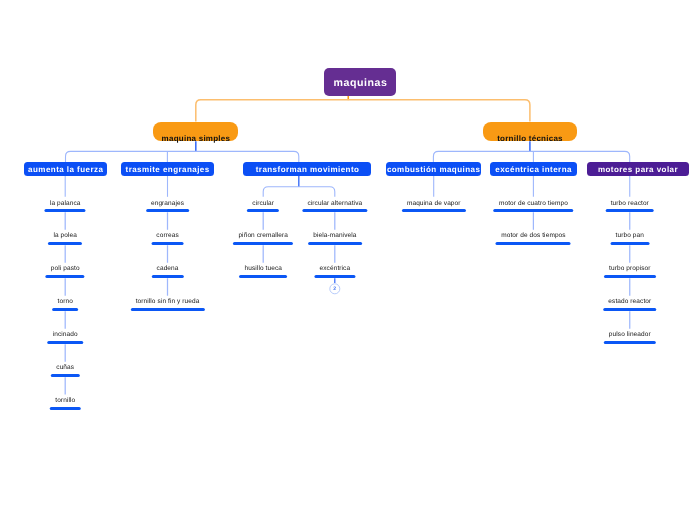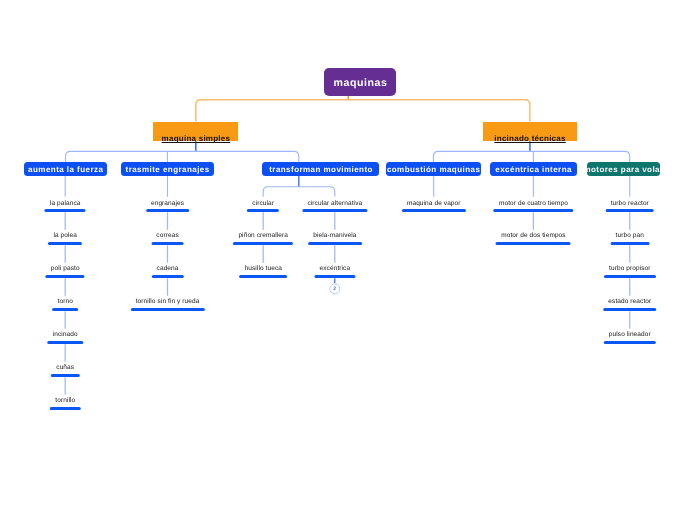--- a/index.html
+++ b/index.html
@@ -10,21 +10,21 @@
   #stage{position:relative;width:696px;height:520px;background:#ffffff;
          filter:opacity(1);}
   svg#wires{position:absolute;left:0;top:0;width:696px;height:520px;
             overflow:visible;pointer-events:none;}
 
   .node{position:absolute;white-space:nowrap;box-sizing:border-box;
         display:flex;align-items:center;justify-content:center;cursor:default;}
   .node-root{font-weight:bold;font-size:10.6px;letter-spacing:0.55px;
              text-indent:0.55px;border-radius:5px;padding-top:2.4px;}
   .node-branch{font-weight:bold;font-size:8px;letter-spacing:0.25px;
-               text-indent:0.25px;border-radius:0;padding-top:15px;text-decoration:underline;}
+               text-indent:0.25px;border-radius:8px;padding-top:15px;}
   .node-topic{font-weight:bold;font-size:8px;letter-spacing:0.45px;
               text-indent:0.45px;border-radius:3.5px;padding-top:1px;}
 
   .leaf{position:absolute;transform:translateX(-50%);text-align:center;
         display:flex;flex-direction:column;align-items:center;cursor:default;}
   .leaf-label{font-size:6.5px;letter-spacing:0.1px;text-indent:0.1px;
               white-space:nowrap;}
   .leaf-bar{border-radius:1.6px;}
 
   .badge{position:absolute;transform:translate(-50%,-50%);
@@ -74,38 +74,38 @@
       <path d="M533.4 175.95 L533.4 196.8" fill="none" stroke="#9EB7FC" stroke-width="1.1" stroke-linecap="butt"></path>
       <path d="M629.75 175.95 L629.75 196.8" fill="none" stroke="#9EB7FC" stroke-width="1.1" stroke-linecap="butt"></path>
     </svg>
   <div class="node node-root" style="left: 312.2px; top: 67.9px; width: 72.1px; height: 27.7px; background: rgb(101, 46, 146); color: rgb(255, 255, 255); margin-left: 12px;">
     <span>maquinas</span>
   </div>
   <div class="node node-branch" style="left: 153.3px; top: 121.6px; width: 85px; height: 19.6px; background: rgb(249, 154, 20); color: rgb(17, 17, 17);">
     <span>maquina simples</span>
   </div>
   <div class="node node-branch" style="left: 483.2px; top: 121.6px; width: 93.4px; height: 19.6px; background: rgb(249, 154, 20); color: rgb(17, 17, 17);">
-    <span>incinado técnicas</span>
+    <span>tornillo técnicas</span>
   </div>
   <div class="node node-topic" style="left: 24.3px; top: 162.05px; width: 82.4px; height: 13.9px; background: rgb(11, 79, 245); color: rgb(255, 255, 255);">
     <span>aumenta la fuerza</span>
   </div>
   <div class="node node-topic" style="left: 120.65px; top: 162.05px; width: 93.5px; height: 13.9px; background: rgb(11, 79, 245); color: rgb(255, 255, 255);">
     <span>trasmite engranajes</span>
   </div>
-  <div class="node node-topic" style="left: 243.35px; top: 162.05px; width: 117px; height: 13.9px; background: rgb(11, 79, 245); color: rgb(255, 255, 255); margin-left: 19px;">
+  <div class="node node-topic" style="left: 243.35px; top: 162.05px; width: 128px; height: 13.9px; background: rgb(11, 79, 245); color: rgb(255, 255, 255);">
     <span>transforman movimiento</span>
   </div>
   <div class="node node-topic" style="left: 385.95px; top: 162.05px; width: 94.9px; height: 13.9px; background: rgb(11, 79, 245); color: rgb(255, 255, 255);">
     <span>combustión maquinas</span>
   </div>
   <div class="node node-topic" style="left: 489.65px; top: 162.05px; width: 87.5px; height: 13.9px; background: rgb(11, 79, 245); color: rgb(255, 255, 255);">
     <span>excéntrica interna</span>
   </div>
-  <div class="node node-topic" style="left: 586.8px; top: 162.05px; width: 73px; height: 13.9px; background: #0f766e; color: rgb(255, 255, 255);">
+  <div class="node node-topic" style="left: 586.8px; top: 162.05px; width: 102px; height: 13.9px; background: #4c1d95; color: rgb(255, 255, 255);">
     <span>motores para volar</span>
   </div>
   <div class="leaf" style="left: 65.2px; top: 199.5px;">
     <div class="leaf-label" style="color: rgb(20, 20, 20); line-height: 8px;">la palanca</div>
     <div class="leaf-bar" style="width: 41.1px; height: 3px; background: rgb(11, 87, 245); margin-top: 1.8px;"></div>
   </div>
   <div class="leaf" style="left: 65.2px; top: 232.47px;">
     <div class="leaf-label" style="color: rgb(20, 20, 20); line-height: 8px;">la polea</div>
     <div class="leaf-bar" style="width: 34.1px; height: 3px; background: rgb(11, 87, 245); margin-top: 1.8px;"></div>
   </div>

